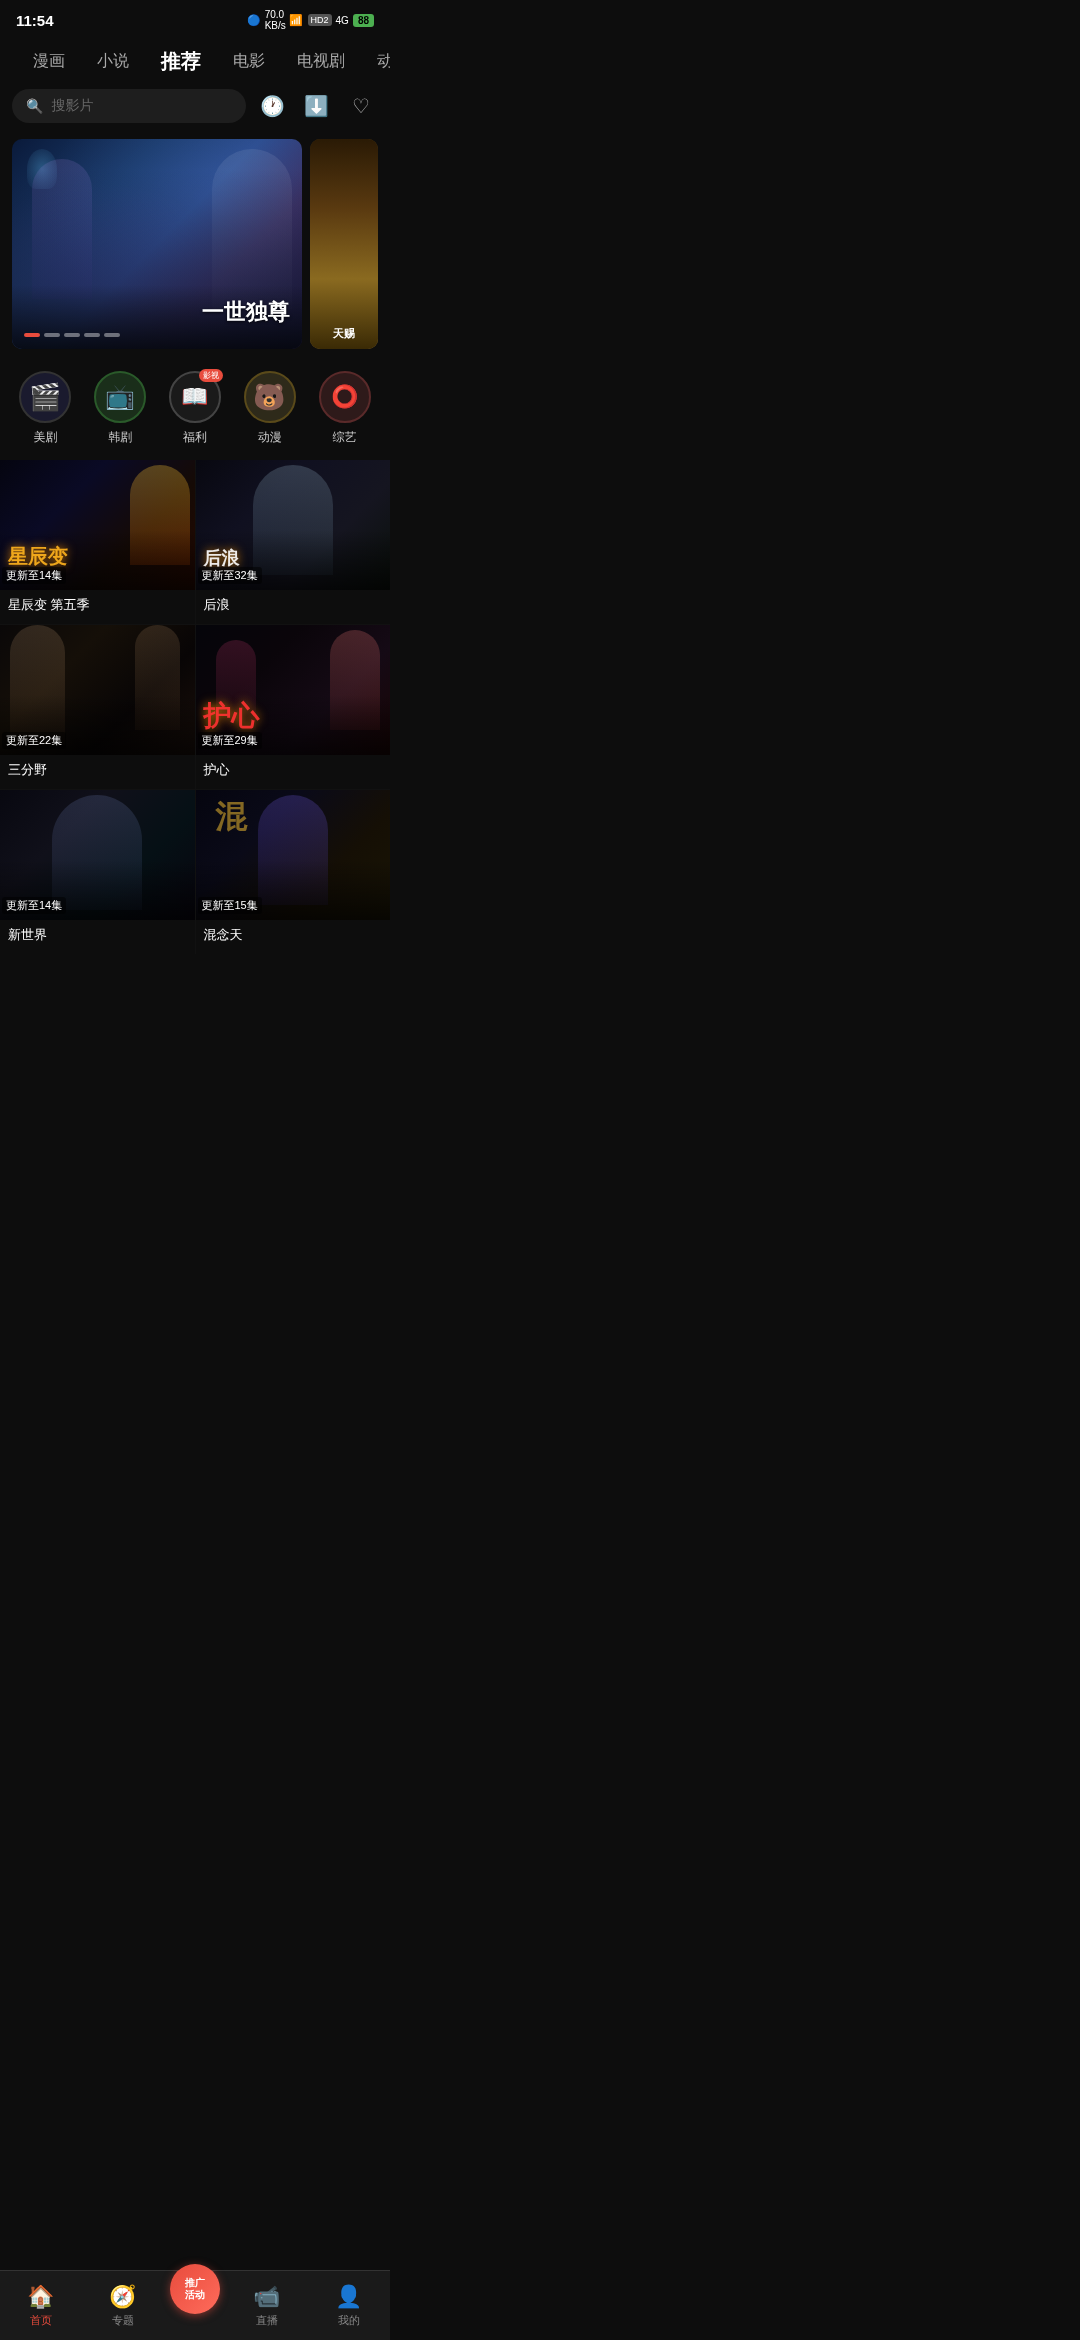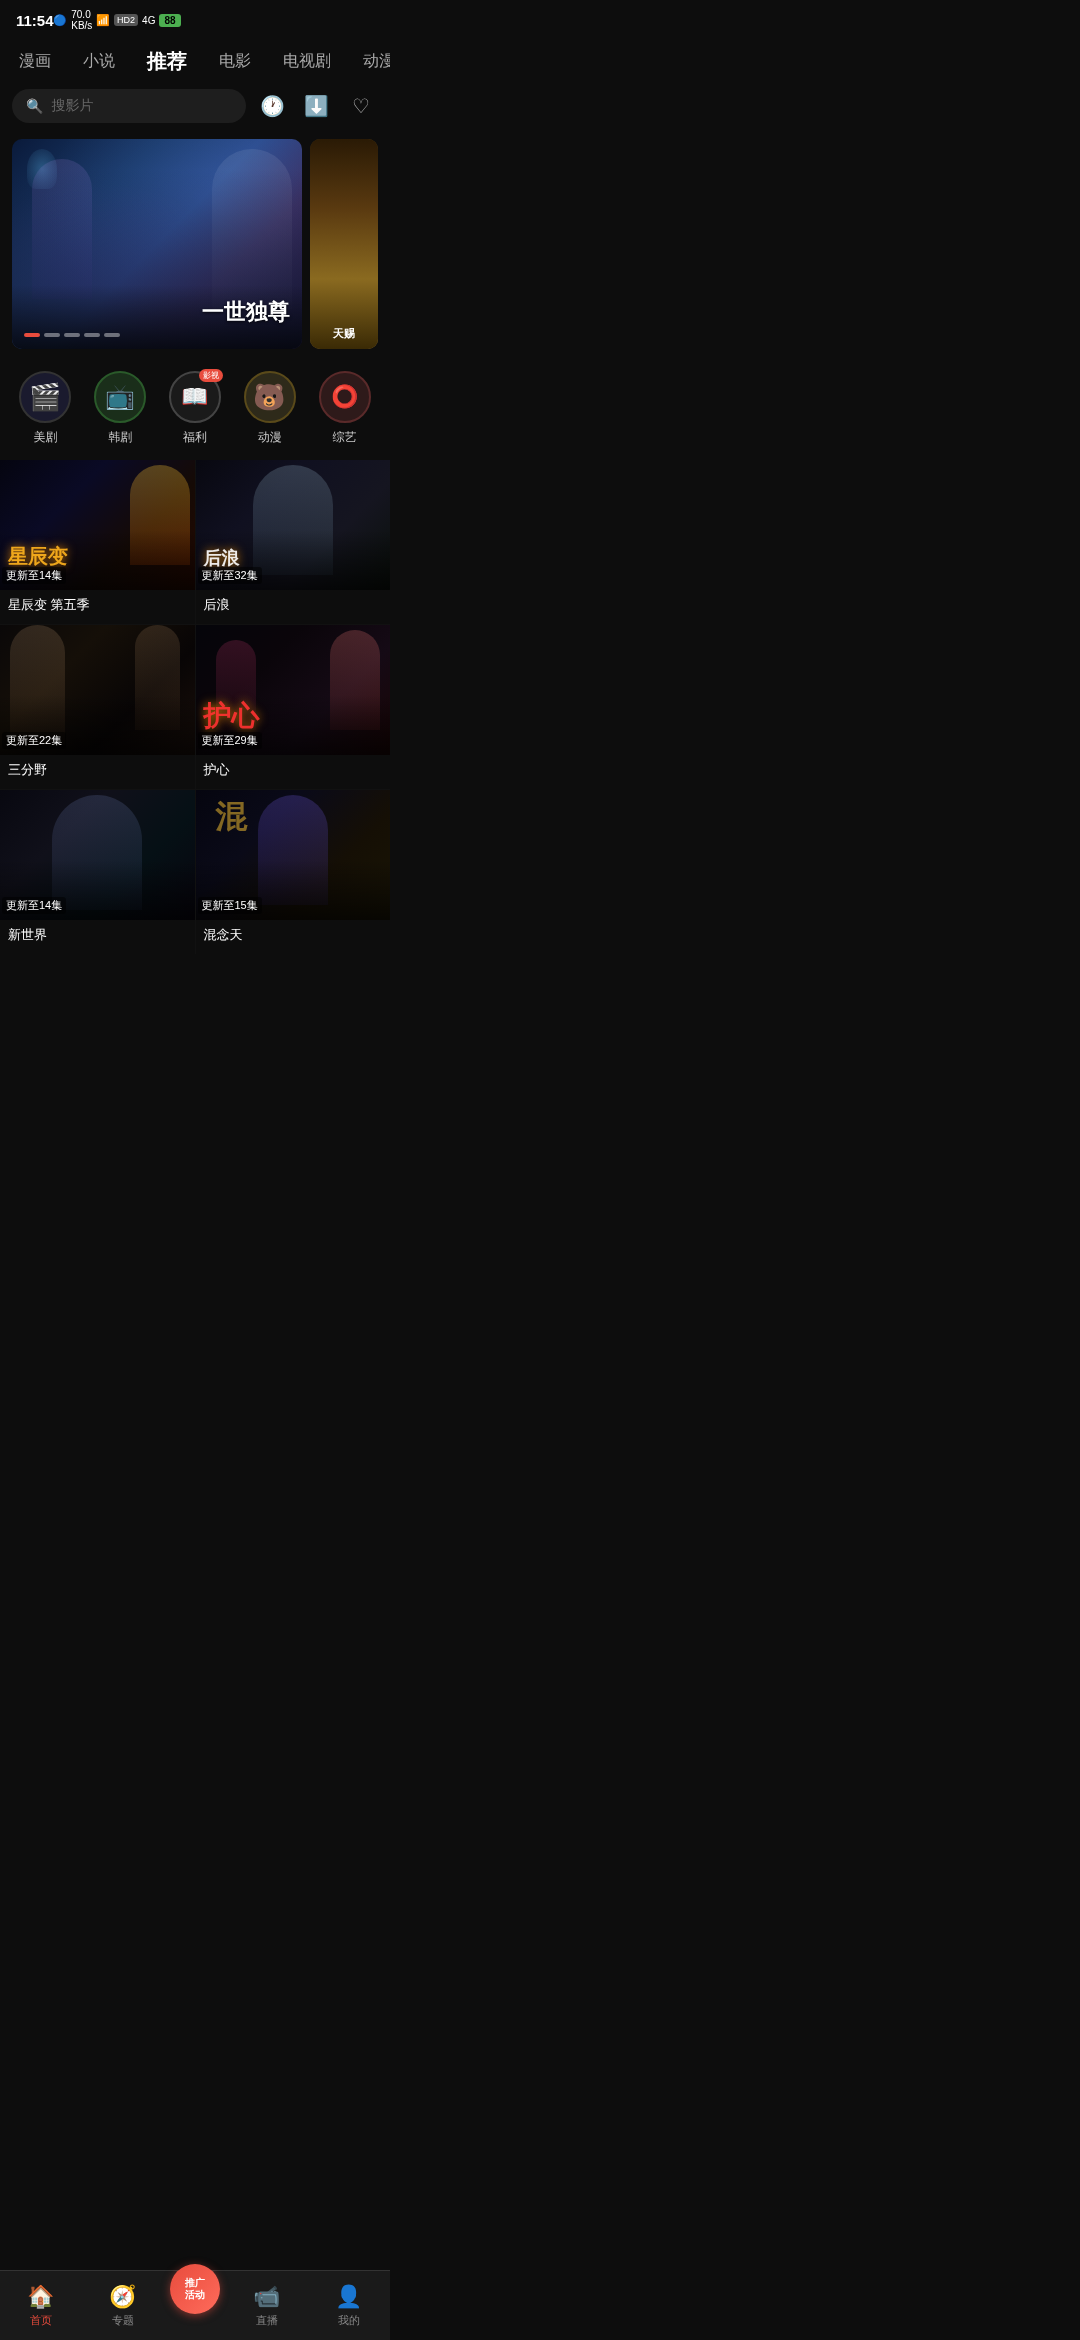--- a/index.html
+++ b/index.html
@@ -10,20 +10,21 @@
       background: #0d0d0d;
       font-family: -apple-system, 'PingFang SC', 'Microsoft YaHei', sans-serif;
       color: #fff;
       overflow-x: hidden;
       position: relative;
     }
 
     
     .status-bar {
       display: flex;
+      justify-content: space-between;
       align-items: center;
       padding: 8px 16px 4px;
       height: 36px;
       background: #0d0d0d;
     }
     .status-time {
       font-size: 15px;
       font-weight: 600;
       color: #fff;
     }
@@ -32,21 +33,21 @@
       align-items: center;
       gap: 4px;
       font-size: 11px;
       color: #fff;
     }
 
     
     .top-nav {
       display: flex;
       align-items: center;
-      padding: 6px 3px 0;
+      padding: 6px 17px 0;
       overflow-x: auto;
       background: #0d0d0d;
       scrollbar-width: none;
     }
     .top-nav::-webkit-scrollbar { display: none; }
     .nav-tab {
       padding: 6px 16px;
       font-size: 16px;
       color: #aaa;
       white-space: nowrap;

